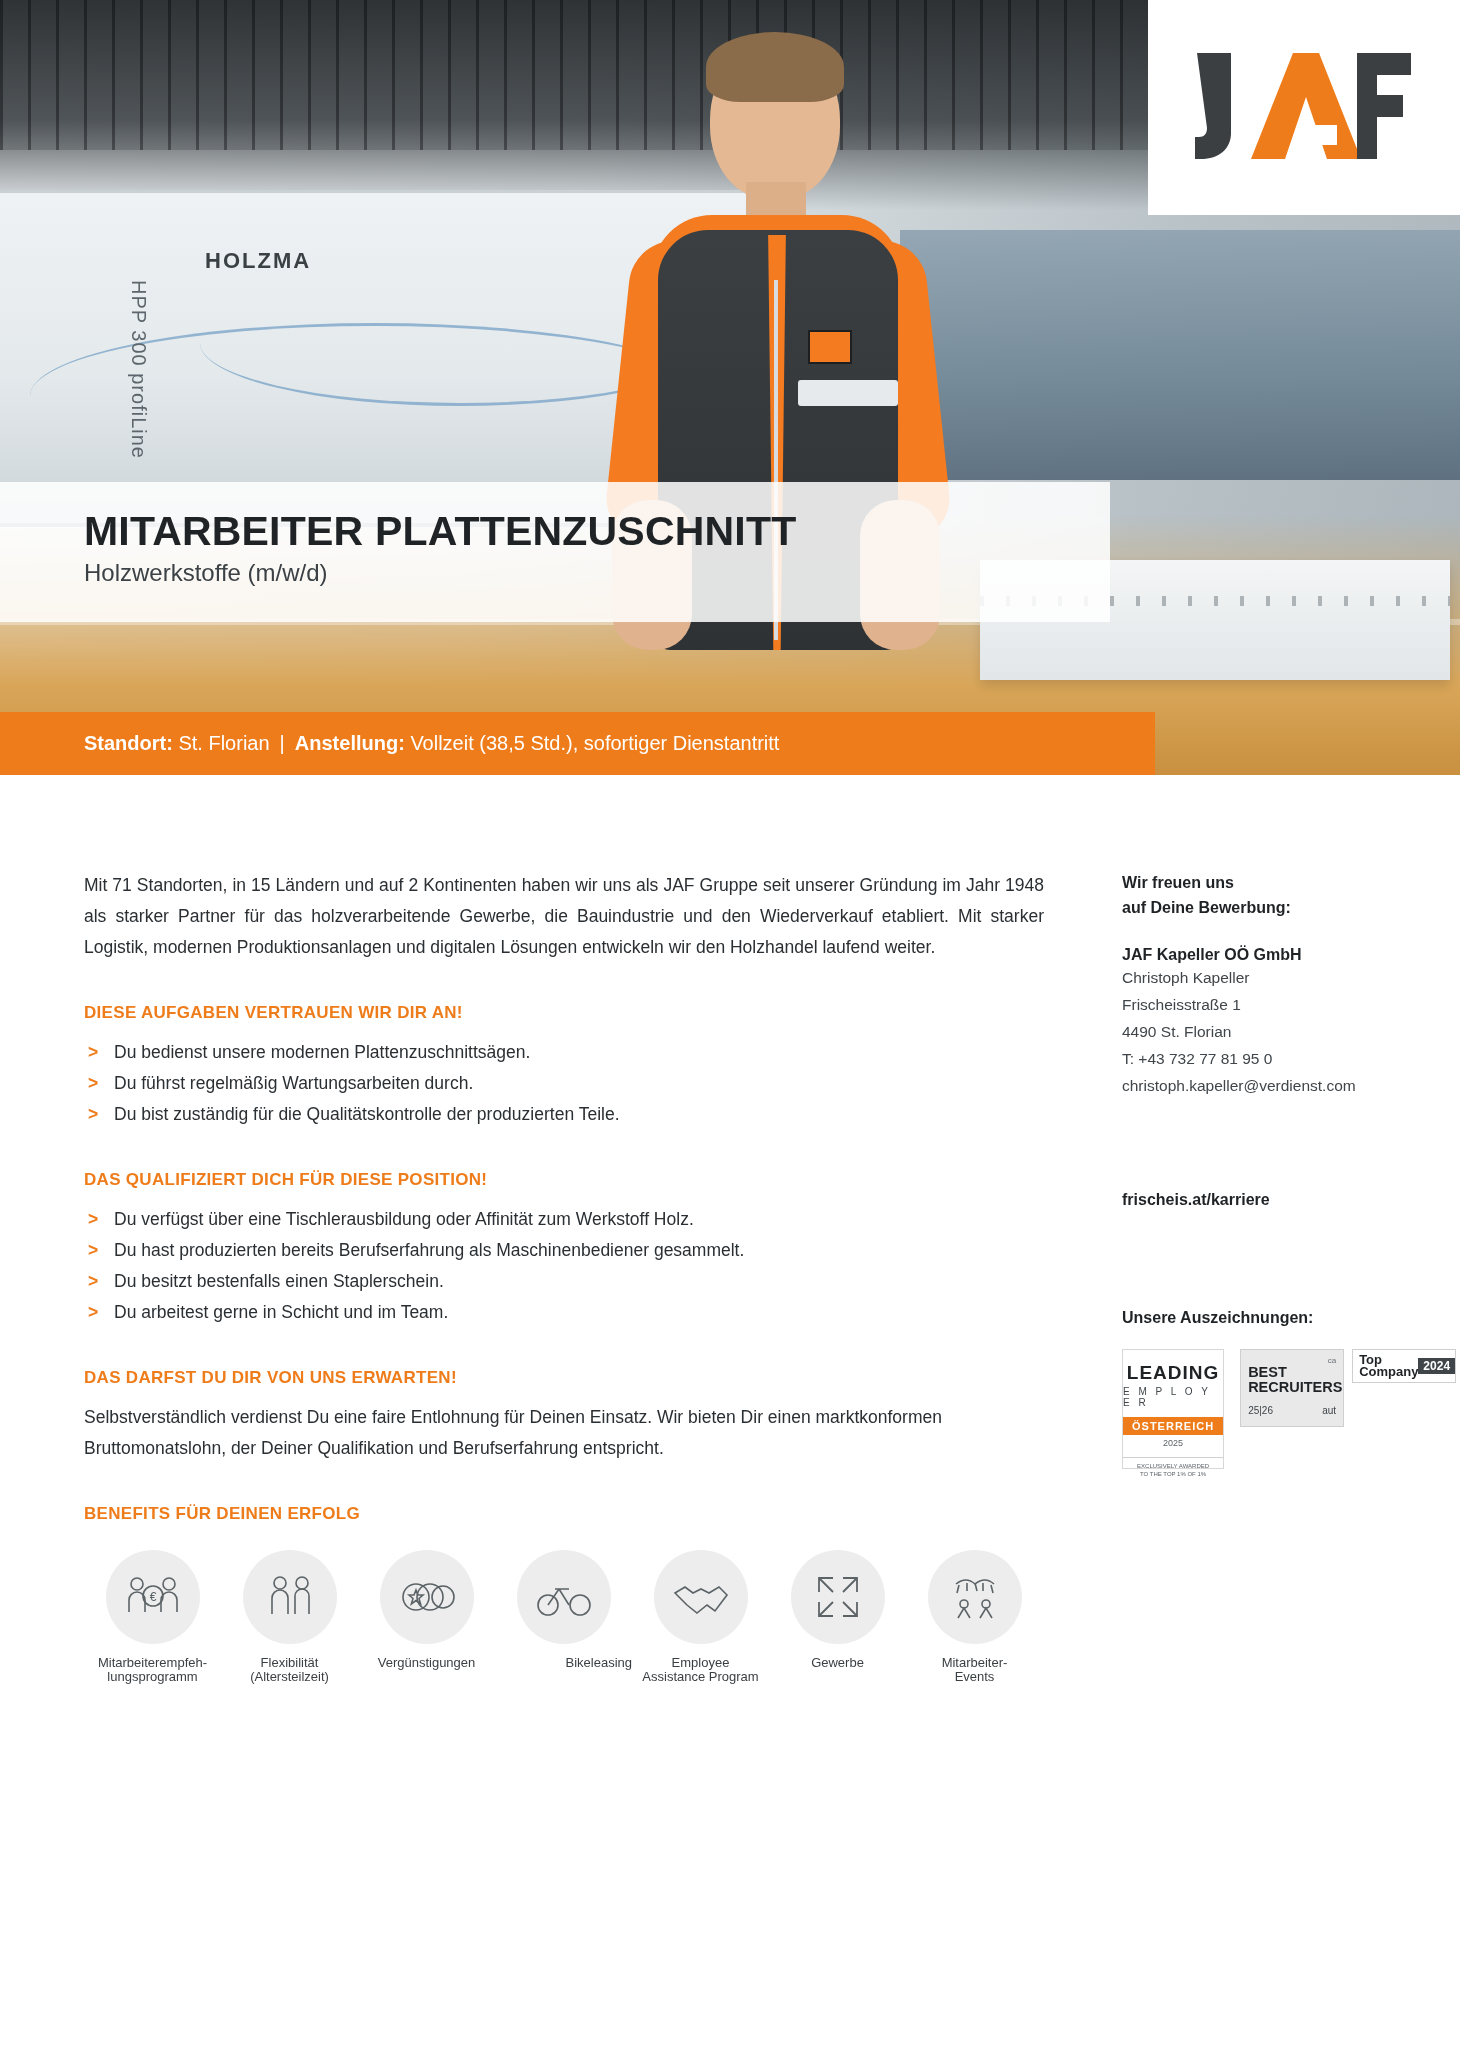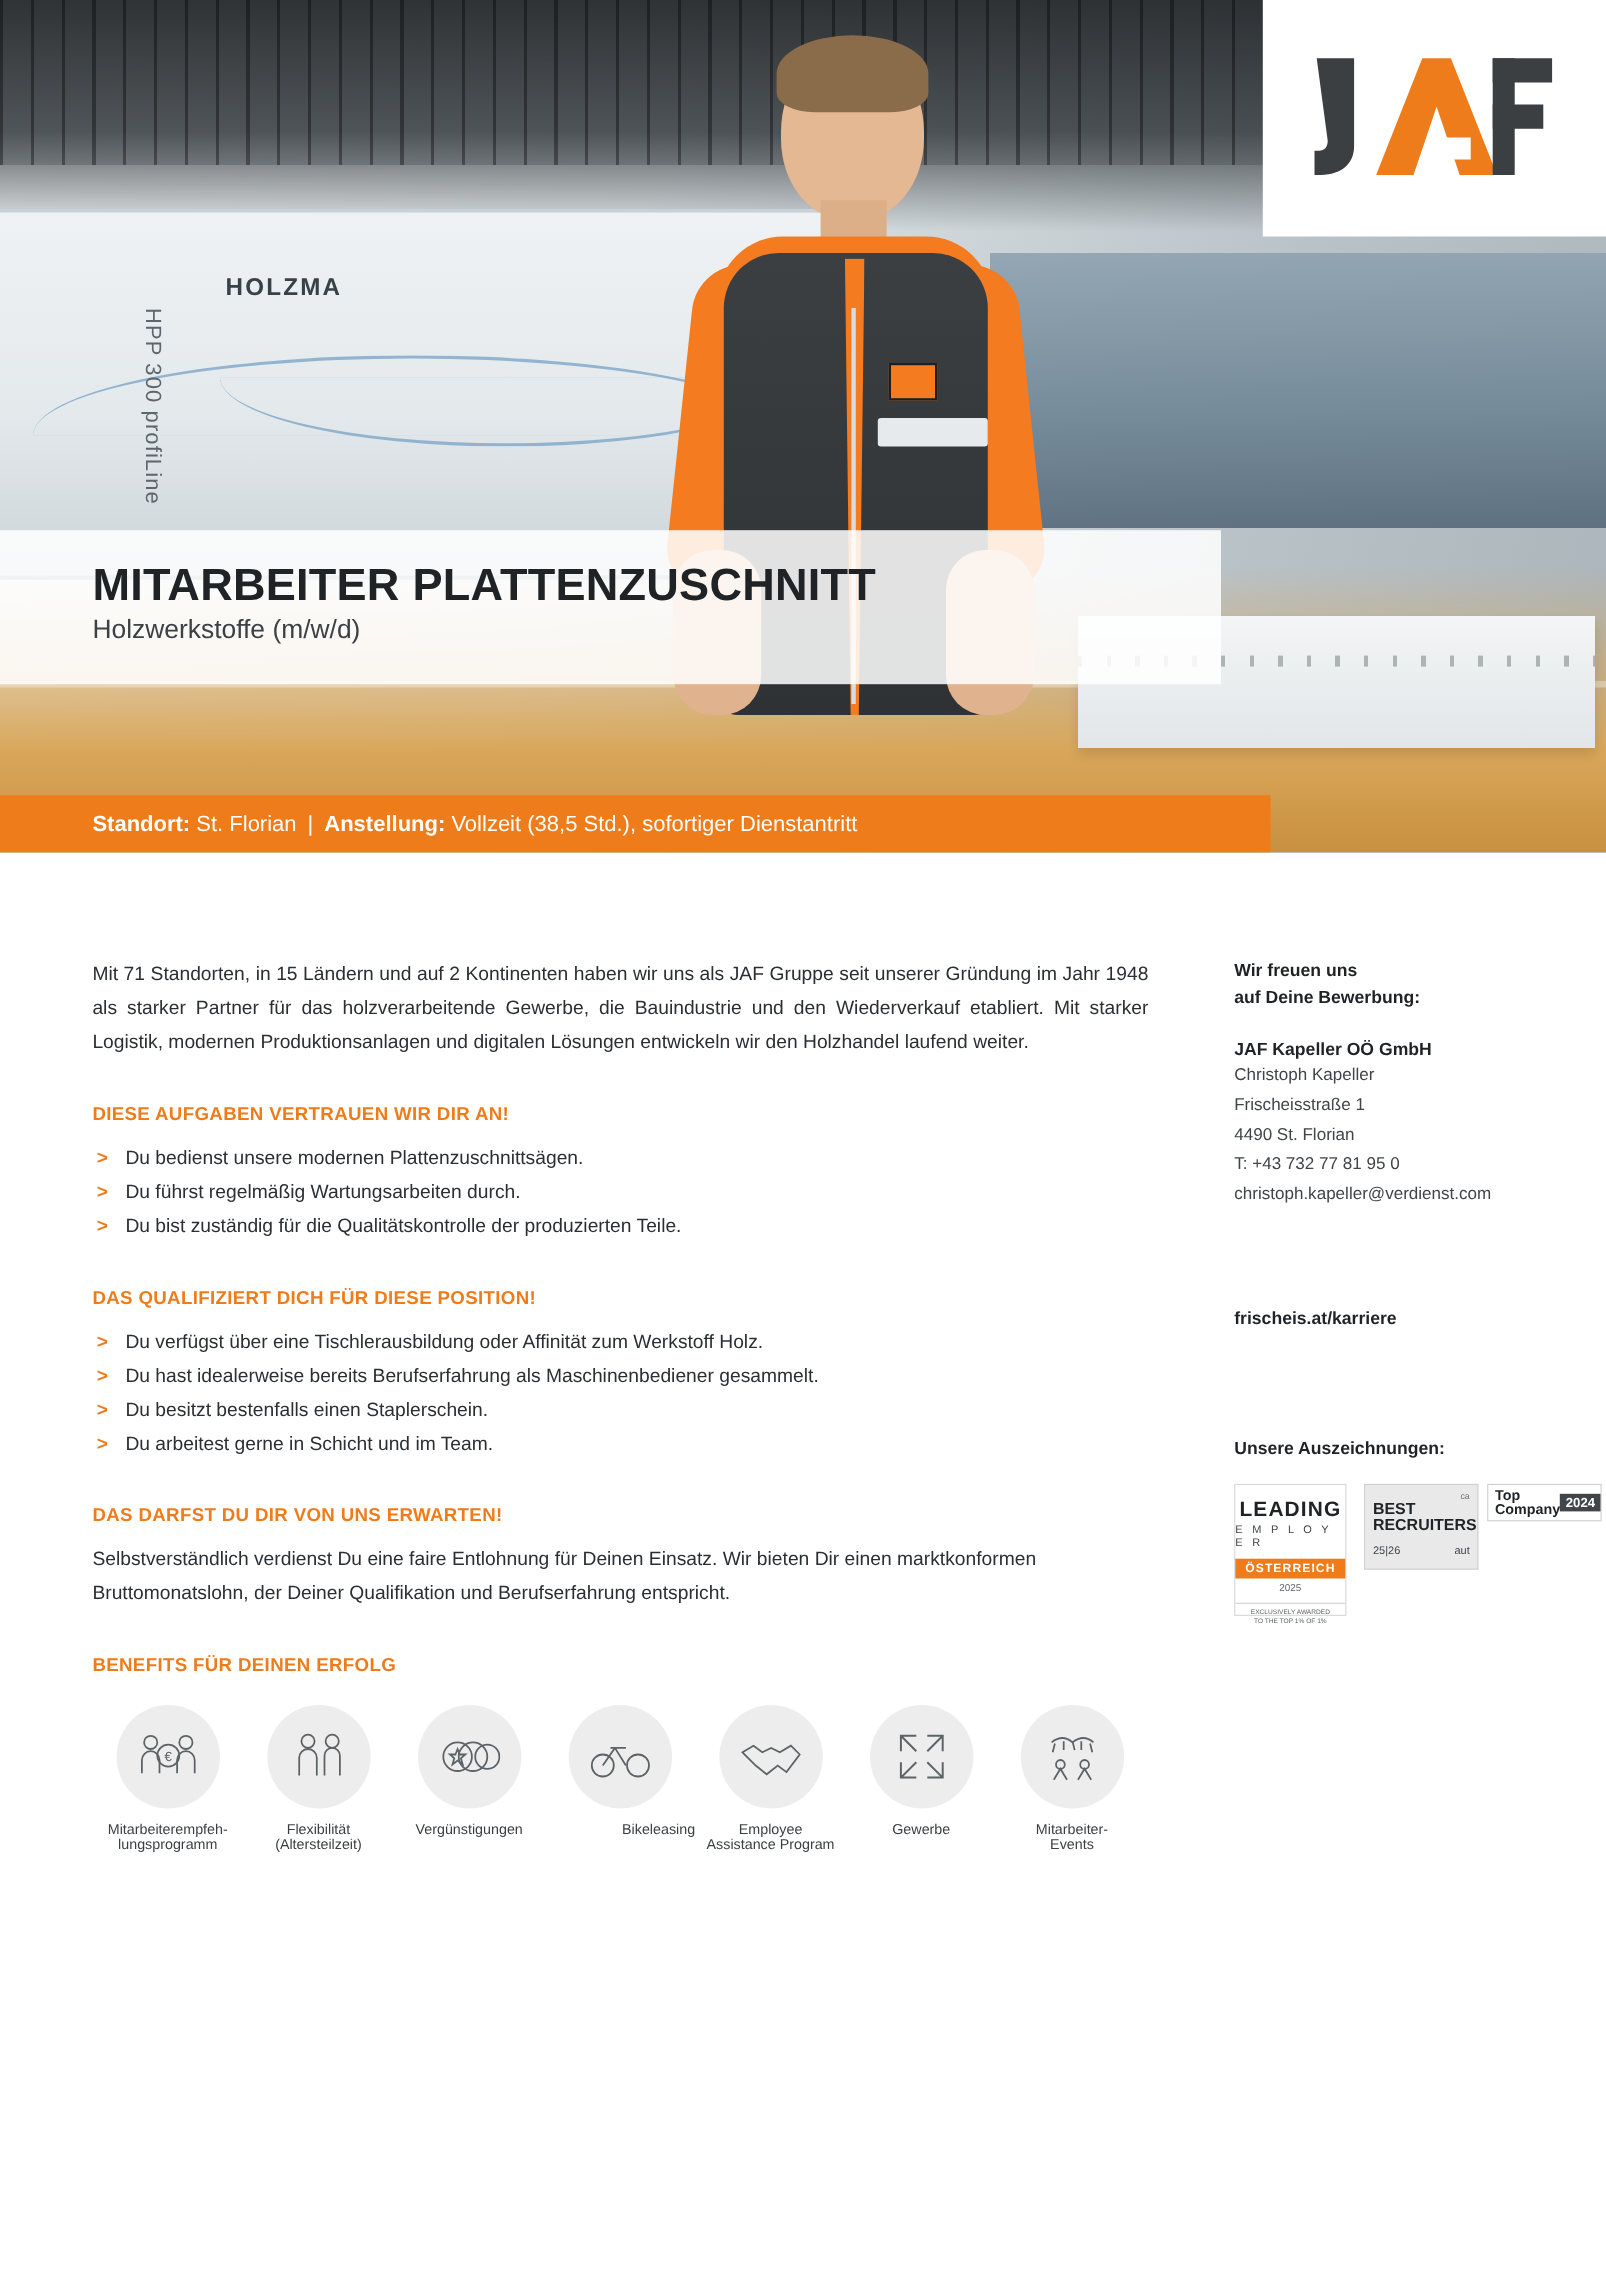--- a/index.html
+++ b/index.html
@@ -157,21 +157,21 @@
 
   
   .logo-box {
     position: absolute; right: 0; top: 0; width: 312px; height: 215px;
     background: #ffffff; display: flex; align-items: center; justify-content: center;
   }
   .logo-box svg { display: block; }
 
   
   .orange-bar {
-    position: absolute; left: 0; bottom: 0; width: 1155px; height: 52px;
+    position: absolute; left: 0; bottom: 0; width: 1155px; height: 63px;
     background: #ef7c1a; color: #ffffff;
     display: flex; align-items: center;
     padding-left: 84px; box-sizing: border-box;
     font-size: 20px;
   }
   .orange-bar b { font-weight: bold; }
   .orange-bar .sep { padding: 0 10px; }
 
   
   .content { position: absolute; left: 0; top: 775px; width: 1460px; }
@@ -319,21 +319,21 @@
     <h2 class="sec">DIESE AUFGABEN VERTRAUEN WIR DIR AN!</h2>
     <ul class="bullets">
       <li><span class="chev">&gt;</span><span>Du bedienst unsere modernen Plattenzuschnittsägen.</span></li>
       <li><span class="chev">&gt;</span><span>Du führst regelmäßig Wartungsarbeiten durch.</span></li>
       <li><span class="chev">&gt;</span><span>Du bist zuständig für die Qualitätskontrolle der produzierten Teile.</span></li>
     </ul>
 
     <h2 class="sec">DAS QUALIFIZIERT DICH FÜR DIESE POSITION!</h2>
     <ul class="bullets">
       <li><span class="chev">&gt;</span><span>Du verfügst über eine Tischlerausbildung oder Affinität zum Werkstoff Holz.</span></li>
-      <li><span class="chev">&gt;</span><span>Du hast idealerweise bereits Berufserfahrung als Maschinenbediener gesammelt.</span></li>
+      <li><span class="chev">&gt;</span><span>Du hast produzierten bereits Berufserfahrung als Maschinenbediener gesammelt.</span></li>
       <li><span class="chev">&gt;</span><span>Du besitzt bestenfalls einen Staplerschein.</span></li>
       <li><span class="chev">&gt;</span><span>Du arbeitest gerne in Schicht und im Team.</span></li>
     </ul>
 
     <h2 class="sec">DAS DARFST DU DIR VON UNS ERWARTEN!</h2>
     <p class="para">Selbstverständlich verdienst Du eine faire Entlohnung für Deinen Einsatz. Wir bieten Dir einen marktkonformen Bruttomonatslohn, der Deiner Qualifikation und Berufserfahrung entspricht.</p>
 
     <h2 class="sec">BENEFITS FÜR DEINEN ERFOLG</h2>
     <div class="benefits">
 

